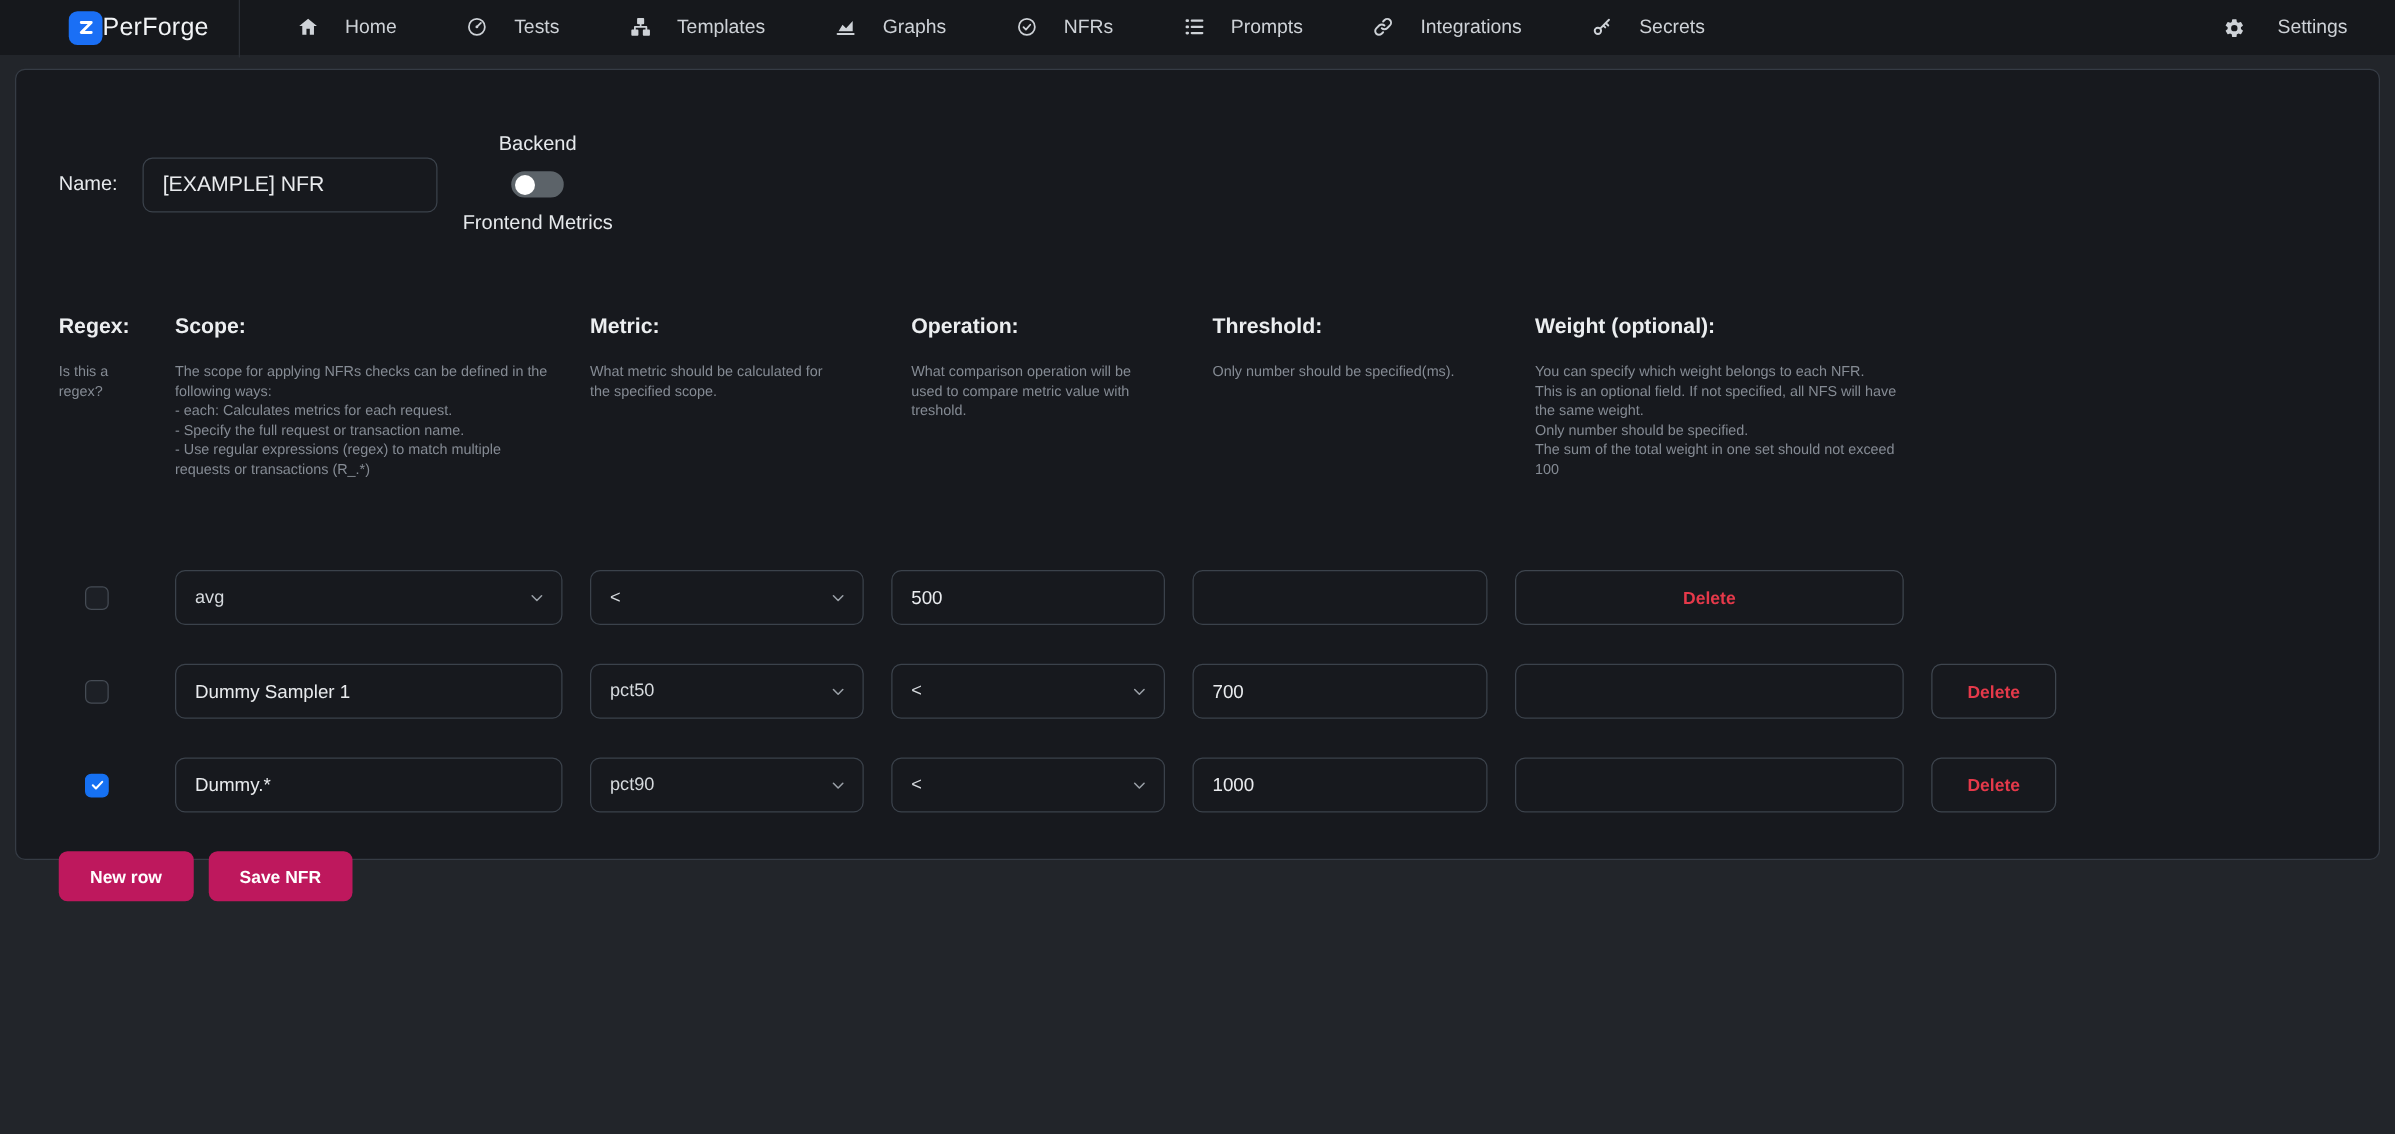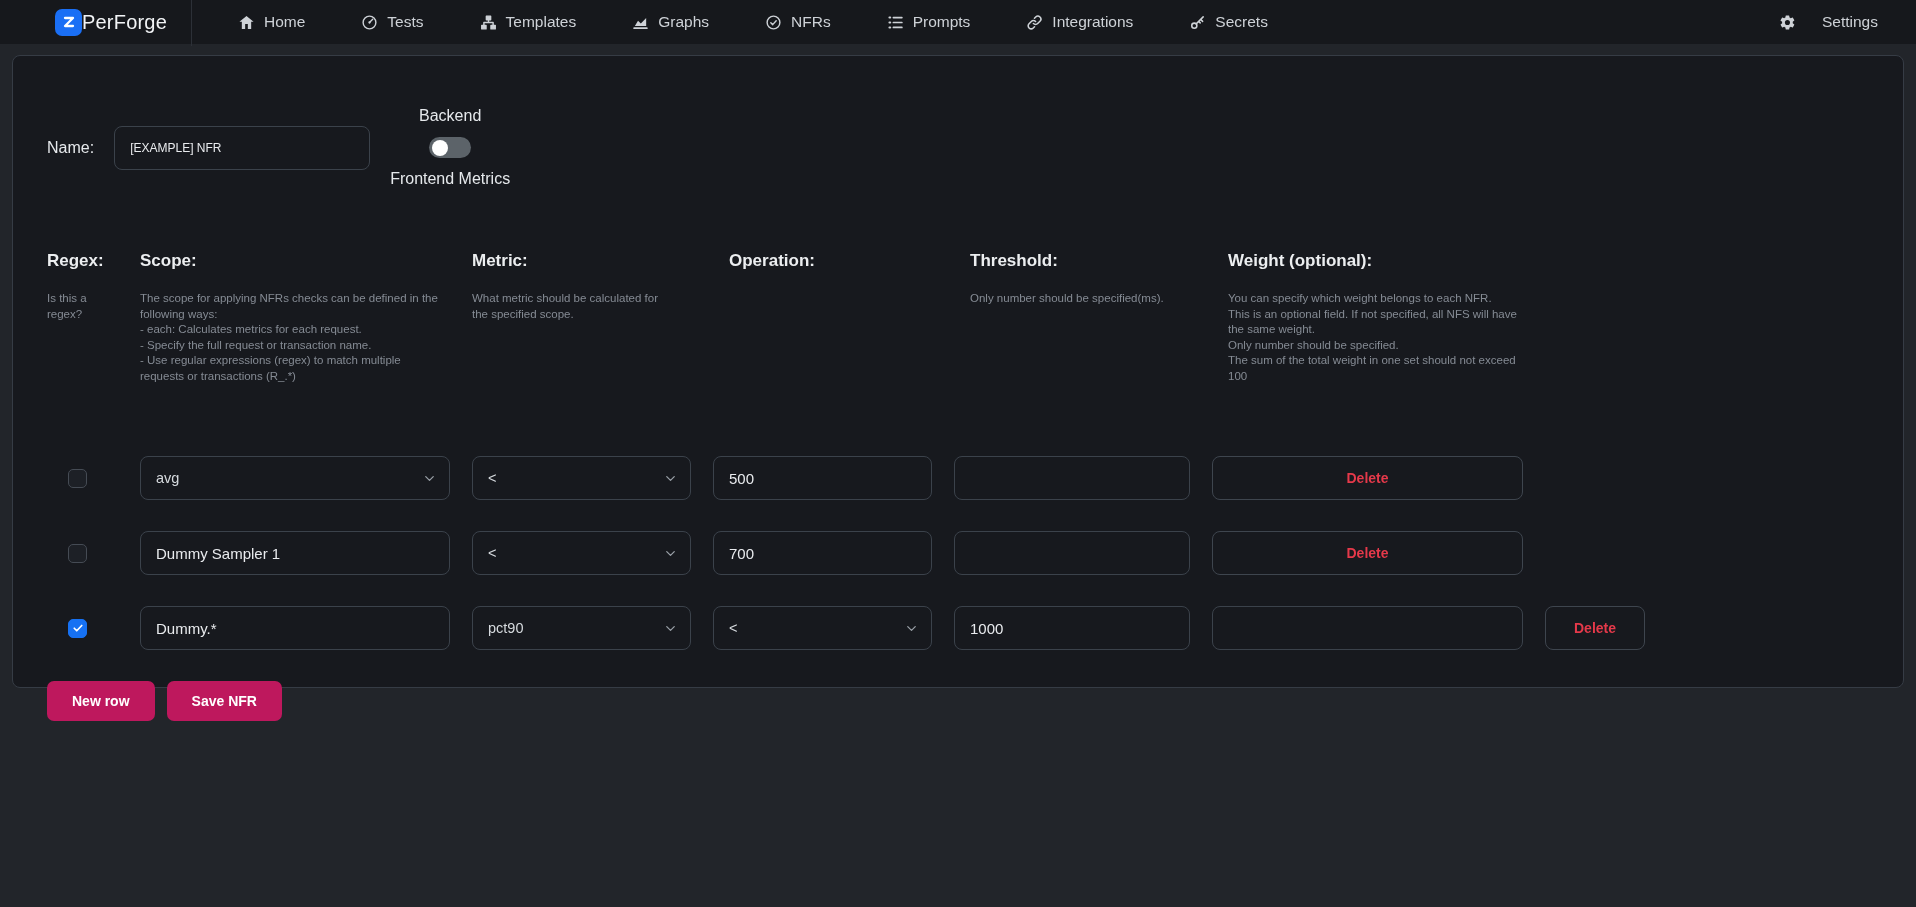--- a/index.html
+++ b/index.html
@@ -13,38 +13,38 @@
   .navbar {
     height:44px; background:#16181c; display:flex; align-items:center;
     padding:0 38px 0 15px;
   }
   .brand { display:flex; align-items:center; padding-right:24px;
            border-right:1px solid #2c3037; height:48px;padding-left:40px; }
   .logo { width:27px; height:27px; border-radius:7px; background:#1a6ff5;
           display:flex; align-items:center; justify-content:center; flex:none; }
   .brand-name { font-size:20px; color:#f2f4f6; letter-spacing:.2px; }
   .nav-list { display:flex; align-items:center; gap:56px; margin-left:46px; }
-  .nav-item { display:flex; align-items:center; gap:9px; color:#ced2d7;
+  .nav-item { display:flex; gap:21px; color:#ced2d7;
               font-size:15.5px; cursor:pointer; text-decoration:none; }
   .nav-item svg, .nav-settings svg { display:block; }
   .nav-settings { margin-left:auto; display:flex; align-items:center; gap:26px;
                   color:#ced2d7; font-size:15.5px; cursor:pointer; }
   
   .card {
     margin:11px 12px 0 12px; height:633px; background:#17191e;
     border:1px solid #363c45; border-radius:8px; padding:0 0 0 34px;
     position:relative;
   }
   
   .name-row { display:flex; align-items:center; margin-top:51px; }
   .name-label { font-size:16px; color:#e6e9ec; }
   .name-input {
-    margin-left:20px; width:256px; height:44px; background:transparent;
+    margin-left:20px; width:236px; height:44px; background:transparent;
     border:1px solid #3b424b; border-radius:8px; color:#e9ebee;
-    font-size:12px; padding:0 15px; font-family:"Liberation Sans", sans-serif;
+    font-size:17px; padding:0 15px; font-family:"Liberation Sans", sans-serif;
   }
   .toggle-group { display:flex; align-items:center; gap:12px; margin-left:20px;flex-direction:column; }
   .toggle-label { font-size:16px; color:#e6e9ec; }
   .switch { width:42px; height:21px; border-radius:12px; background:#5c6369;
             position:relative; cursor:pointer; flex:none; }
   .switch .knob { position:absolute; left:3px; top:2.5px; width:16px; height:16px;
                   border-radius:50%; background:#ffffff; }
   
   .grid { display:grid;
           grid-template-columns:71px 310px 219px 219px 236px 311px 100px;
@@ -213,20 +213,21 @@
 - each: Calculates metrics for each request.
 - Specify the full request or transaction name.
 - Use regular expressions (regex) to match multiple requests or transactions (R_.*)</div>
     </div>
     <div>
       <div class="hdr-title">Metric:</div>
       <div class="hdr-desc w-metric">What metric should be calculated for the specified scope.</div>
     </div>
     <div class="pad-hdr">
       <div class="hdr-title">Operation:</div>
+      <div class="hdr-desc w-op">What comparison operation will be used to compare metric value with treshold.</div>
     </div>
     <div class="pad-hdr">
       <div class="hdr-title">Threshold:</div>
       <div class="hdr-desc">Only number should be specified(ms).</div>
     </div>
     <div class="pad-hdr">
       <div class="hdr-title">Weight (optional):</div>
       <div class="hdr-desc w-weight">You can specify which weight belongs to each NFR.
 This is an optional field. If not specified, all NFS will have the same weight.
 Only number should be specified.
@@ -265,20 +266,26 @@
     <div class="grid nfr-row">
       <div class="check-cell">
           <span class="checkbox">
             <svg width="12" height="12" viewBox="0 0 24 24" fill="none" stroke="#ffffff" stroke-width="3.4" stroke-linecap="round" stroke-linejoin="round">
               <path d="M4.5 12.5 L9.5 17.5 L19.5 7"></path>
             </svg>
           </span>
         </div>
       <input class="field" value="Dummy Sampler 1" style="">
       <div class="field select">
+          <span>pct50</span>
+          <svg width="15" height="15" viewBox="0 0 24 24" fill="none" stroke="#9aa0a7" stroke-width="2" stroke-linecap="round" stroke-linejoin="round">
+            <path d="M6 9 L12 15 L18 9"></path>
+          </svg>
+        </div>
+      <div class="field select">
           <span>&lt;</span>
           <svg width="15" height="15" viewBox="0 0 24 24" fill="none" stroke="#9aa0a7" stroke-width="2" stroke-linecap="round" stroke-linejoin="round">
             <path d="M6 9 L12 15 L18 9"></path>
           </svg>
         </div>
       <input class="field" value="700" style="">
       <input class="field" value="" style="">
       <button class="btn-delete">Delete</button>
     </div>
 

